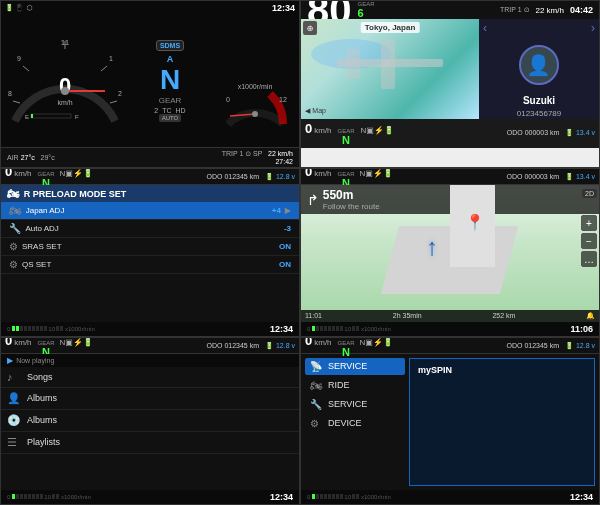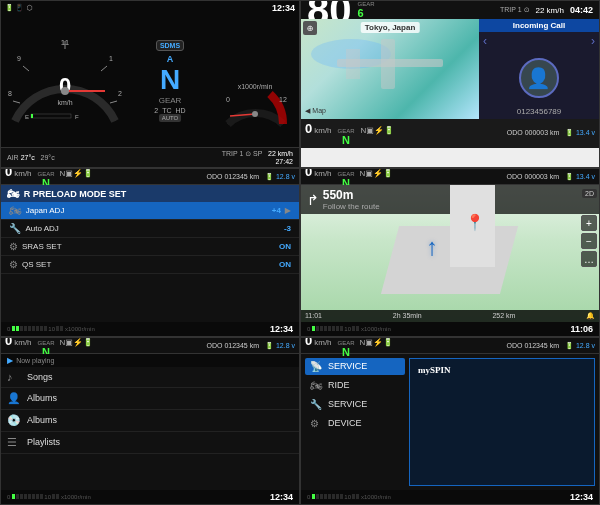--- a/index.html
+++ b/index.html
@@ -545,21 +545,20 @@
       gap: 2px;
     }
     .connect-menu-right {
       flex: 1;
       border: 1px solid #1565c0;
       background: #0a1a2e;
       display: flex;
       flex-direction: column;
       padding: 4px;
       gap: 3px;
-      font-family: Liberation Serif, serif;
     }
     .menu-item {
       display: flex;
       align-items: center;
       padding: 3px 5px;
       font-size: 9px;
       color: #ddd;
       gap: 4px;
       border-radius: 2px;
     }
@@ -744,28 +743,28 @@
       <div class="map-loc">Tokyo,  Japan</div>
       <div class="compass-btn">⊕</div>
 
       <div style="position:absolute;top:40%;left:20%;width:60%;height:8%;background:rgba(200,200,200,0.6);border-radius:2px;"></div>
       <div style="position:absolute;top:20%;left:45%;width:8%;height:50%;background:rgba(200,200,200,0.5);border-radius:2px;"></div>
       <div style="position:absolute;top:30%;left:25%;width:8%;height:30%;background:rgba(200,200,200,0.4);"></div>
       <div class="map-text">◀ Map</div>
     </div>
 
     <div class="call-panel">
-      <div class="call-header">Incoming Call</div>
       <div class="call-nav">
         <span>‹</span>
         <span>›</span>
       </div>
       <div class="caller-avatar">
         <div class="avatar-circle">👤</div>
       </div>
+      <div class="caller-name">Suzuki</div>
       <div class="caller-number">0123456789</div>
       <div class="call-buttons">
         <div class="call-btn-decline">✕</div>
         <div class="call-btn-accept">✓</div>
       </div>
     </div>
   </div>
 
   <div class="panel2-bottom">
     <div class="status-left">

